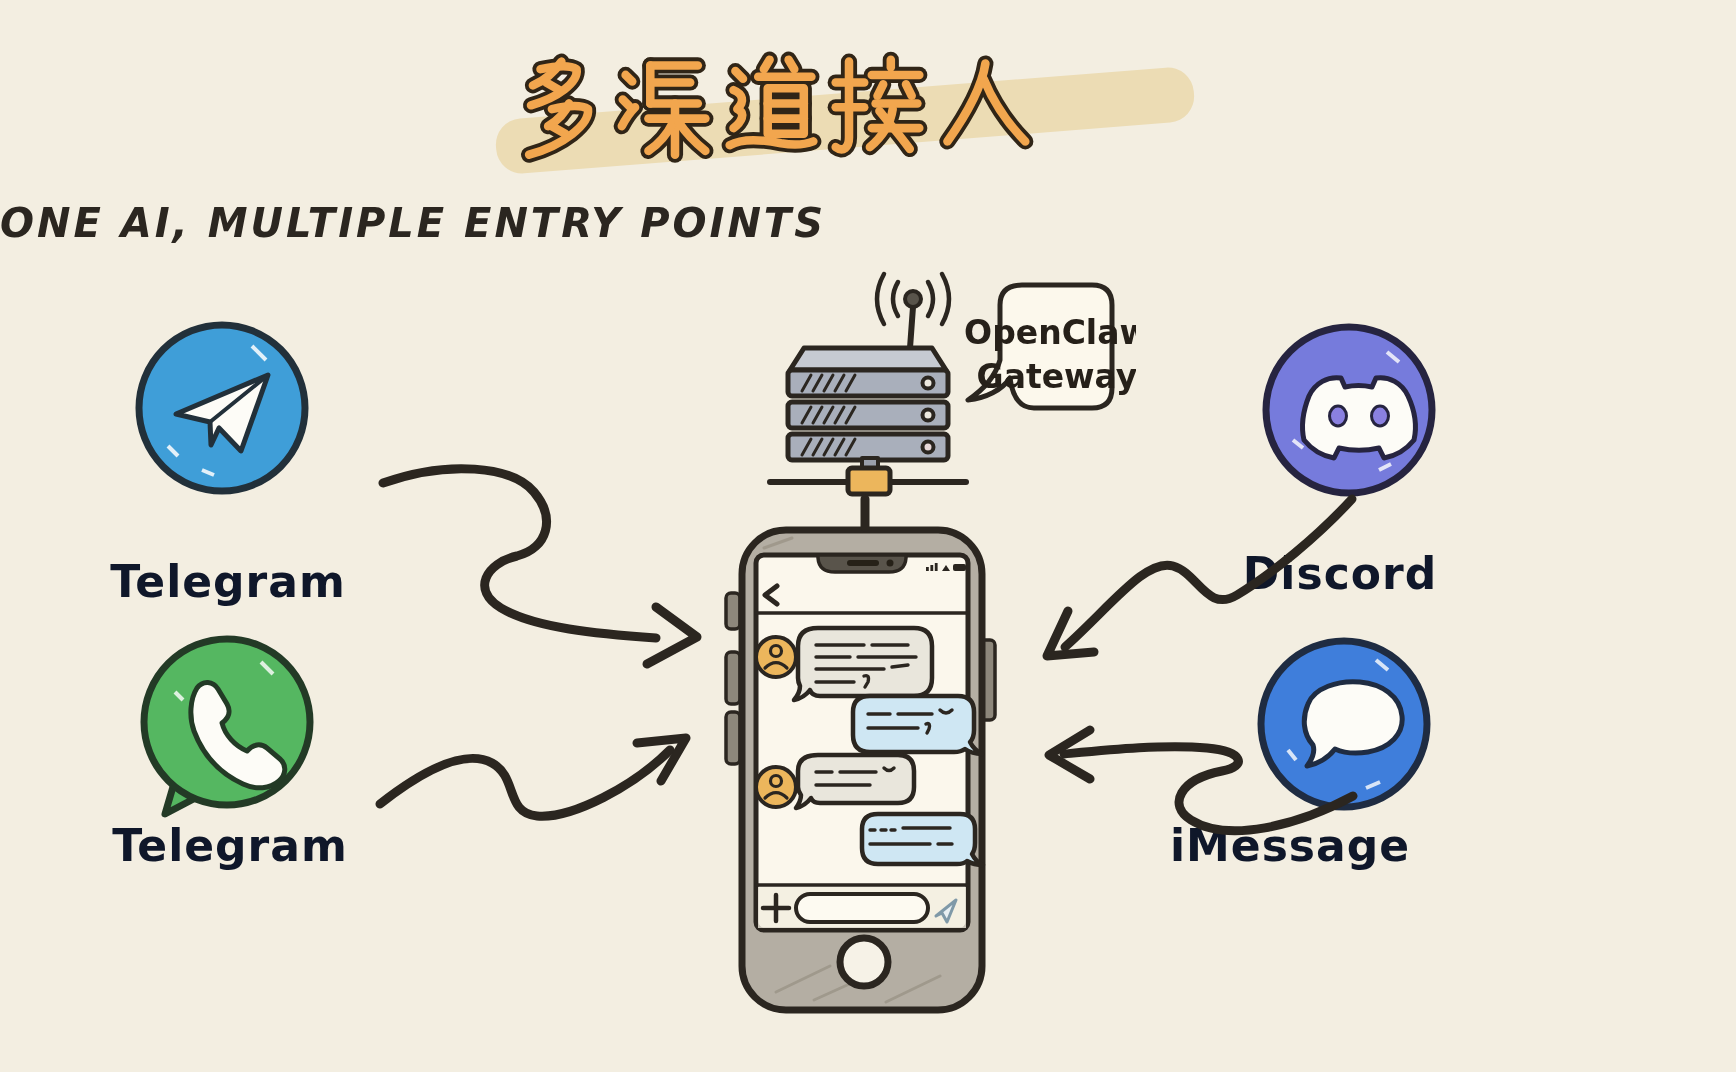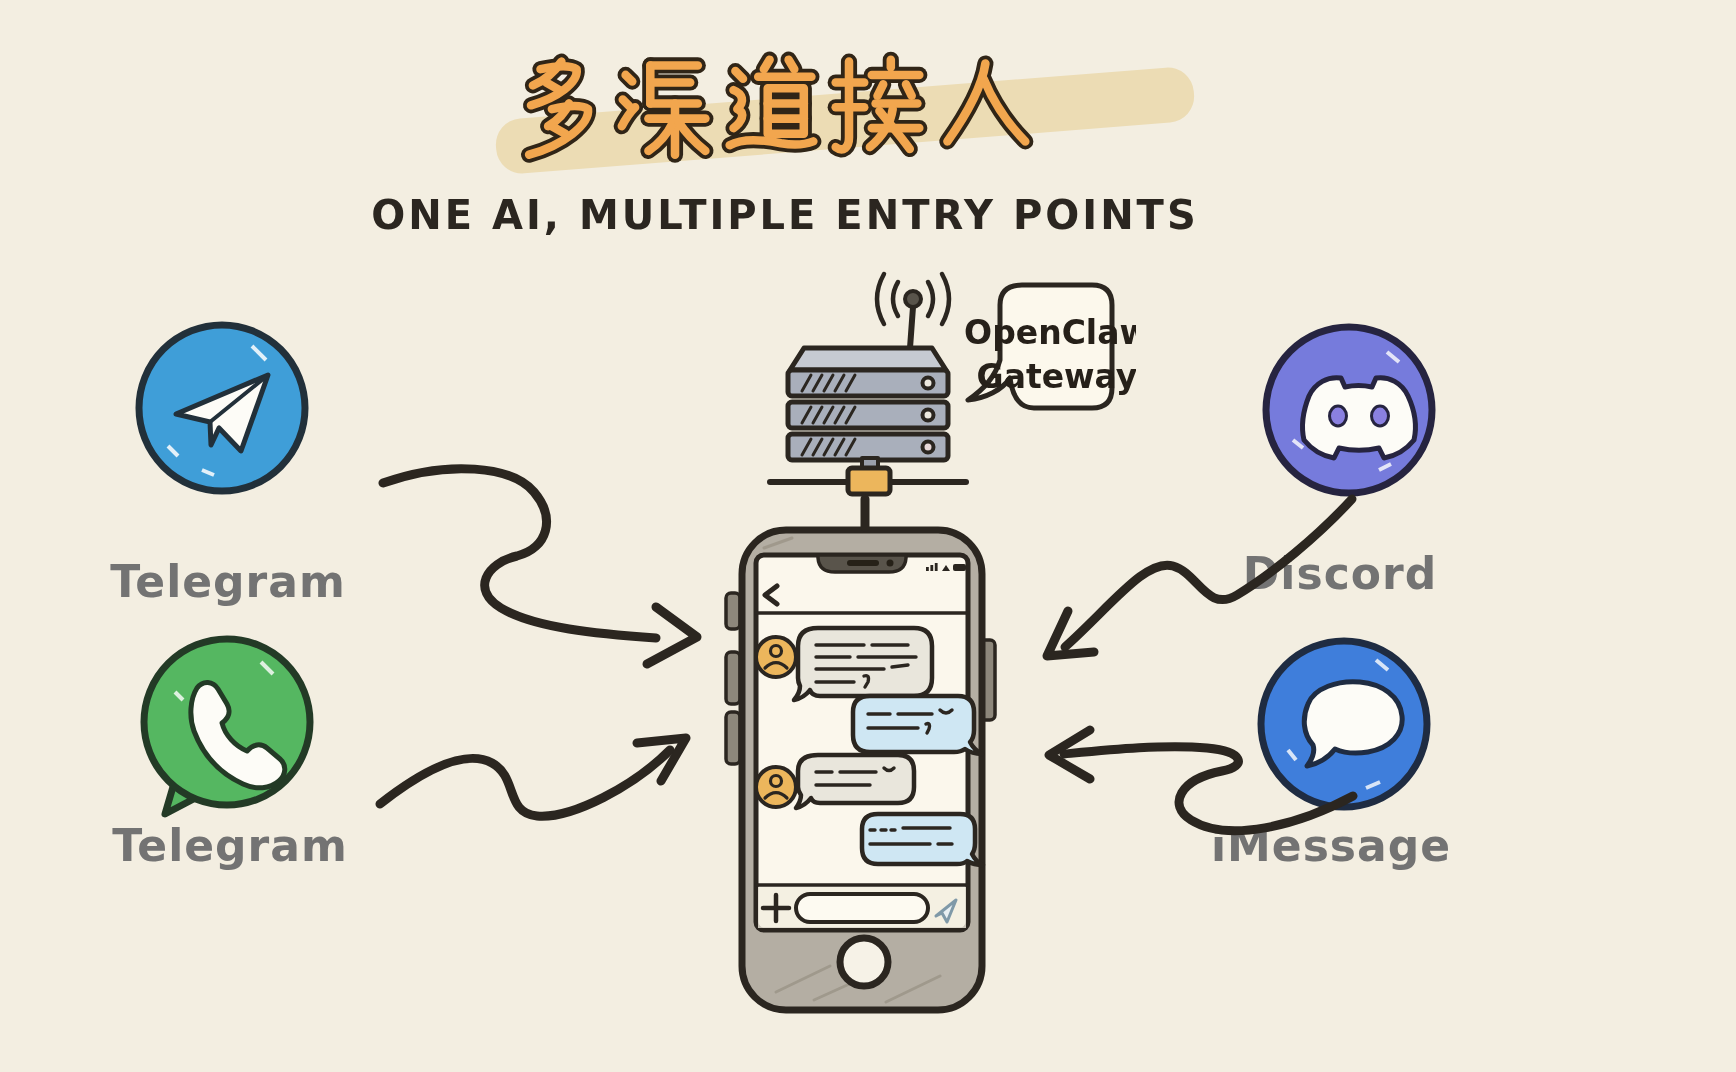--- a/index.html
+++ b/index.html
@@ -1,22 +1,22 @@
 <!DOCTYPE html>
 <html><head>
 <meta charset="utf-8">
 <style>
   html,body{margin:0;padding:0;background:#e8e3d7;font-family:"DejaVu Sans","Liberation Sans",sans-serif;}
   #canvas{position:relative;width:1736px;height:1072px;background:#f3eee1;overflow:hidden;}
   .abs{position:absolute;}
   #title-highlight{left:495px;top:93px;width:700px;height:55px;background:#ecdcb4;border-radius:26px;
                    transform:rotate(-4.5deg);}
-  #subtitle{left:0;top:192px;width:1570px;text-align:center;font-size:40px;font-weight:bold;
-            letter-spacing:3px;color:#2b2620;}
-  .app-label{font-size:44px;font-weight:bold;color:#737373;text-align:center;letter-spacing:1px;}
+  #subtitle{left:0;top:200px;width:1570px;font-size:40px;font-weight:bold;
+            letter-spacing:3px;color:#2b2620;font-style:italic;}
+  .app-label{font-size:44px;font-weight:bold;color:#0f172a;text-align:center;letter-spacing:1px;}
   svg{display:block;}
 </style>
 </head>
 <body>
 
 <div id="canvas">
 
   <div class="abs" id="title-highlight"></div>
 
   <svg class="abs" style="left:506px;top:38px;" width="530" height="150" viewBox="0 0 530 150" role="img" aria-label="多渠道接入">
@@ -335,21 +335,21 @@
   <svg class="abs" style="left:1254px;top:634px;" width="180" height="180" viewBox="0 0 180 180">
     <circle cx="90" cy="90" r="83" fill="#3f7edb" stroke="#1f2c42" stroke-width="7"></circle>
     <g stroke="#ffffff" stroke-width="4" opacity="0.8" fill="none">
       <path d="M122,26 l12,10"></path>
         <path d="M34,116 l8,10"></path>
         <path d="M112,154 l14,-6"></path>
     </g>
     <path d="M54,70 C60,54 84,46 106,48 C128,50 146,62 148,82 C150,100 136,114 114,118 C102,120 90,119 81,115
              C74,124 63,130 53,132 C59,124 61,117 59,111 C49,100 48,84 54,70 Z" fill="#fdfcf7" stroke="#1f2c42" stroke-width="5" stroke-linejoin="round"></path>
   </svg>
-  <div class="abs app-label" style="left:1181px;top:820px;width:300px;">iMessage</div>
+  <div class="abs app-label" style="left:1140px;top:820px;width:300px;">iMessage</div>
 
   <svg class="abs" style="left:0;top:0;" width="1736" height="1072" viewBox="0 0 1736 1072">
     <g fill="none" stroke="#2b2620" stroke-width="9" stroke-linecap="round" stroke-linejoin="round">
       <path d="M865,499 L865,527"></path>
       <g>
         <path d="M383,483 C448,460 512,466 534,492 C556,518 548,548 517,556 C486,563 471,590 501,608 C534,628 598,634 656,638"></path>
         <path d="M656,607 L697,637 L647,664"></path>
       </g>
       <g>
         <path d="M380,804 C426,768 466,749 492,763 C518,777 505,813 537,816 C572,819 634,786 670,750"></path>

